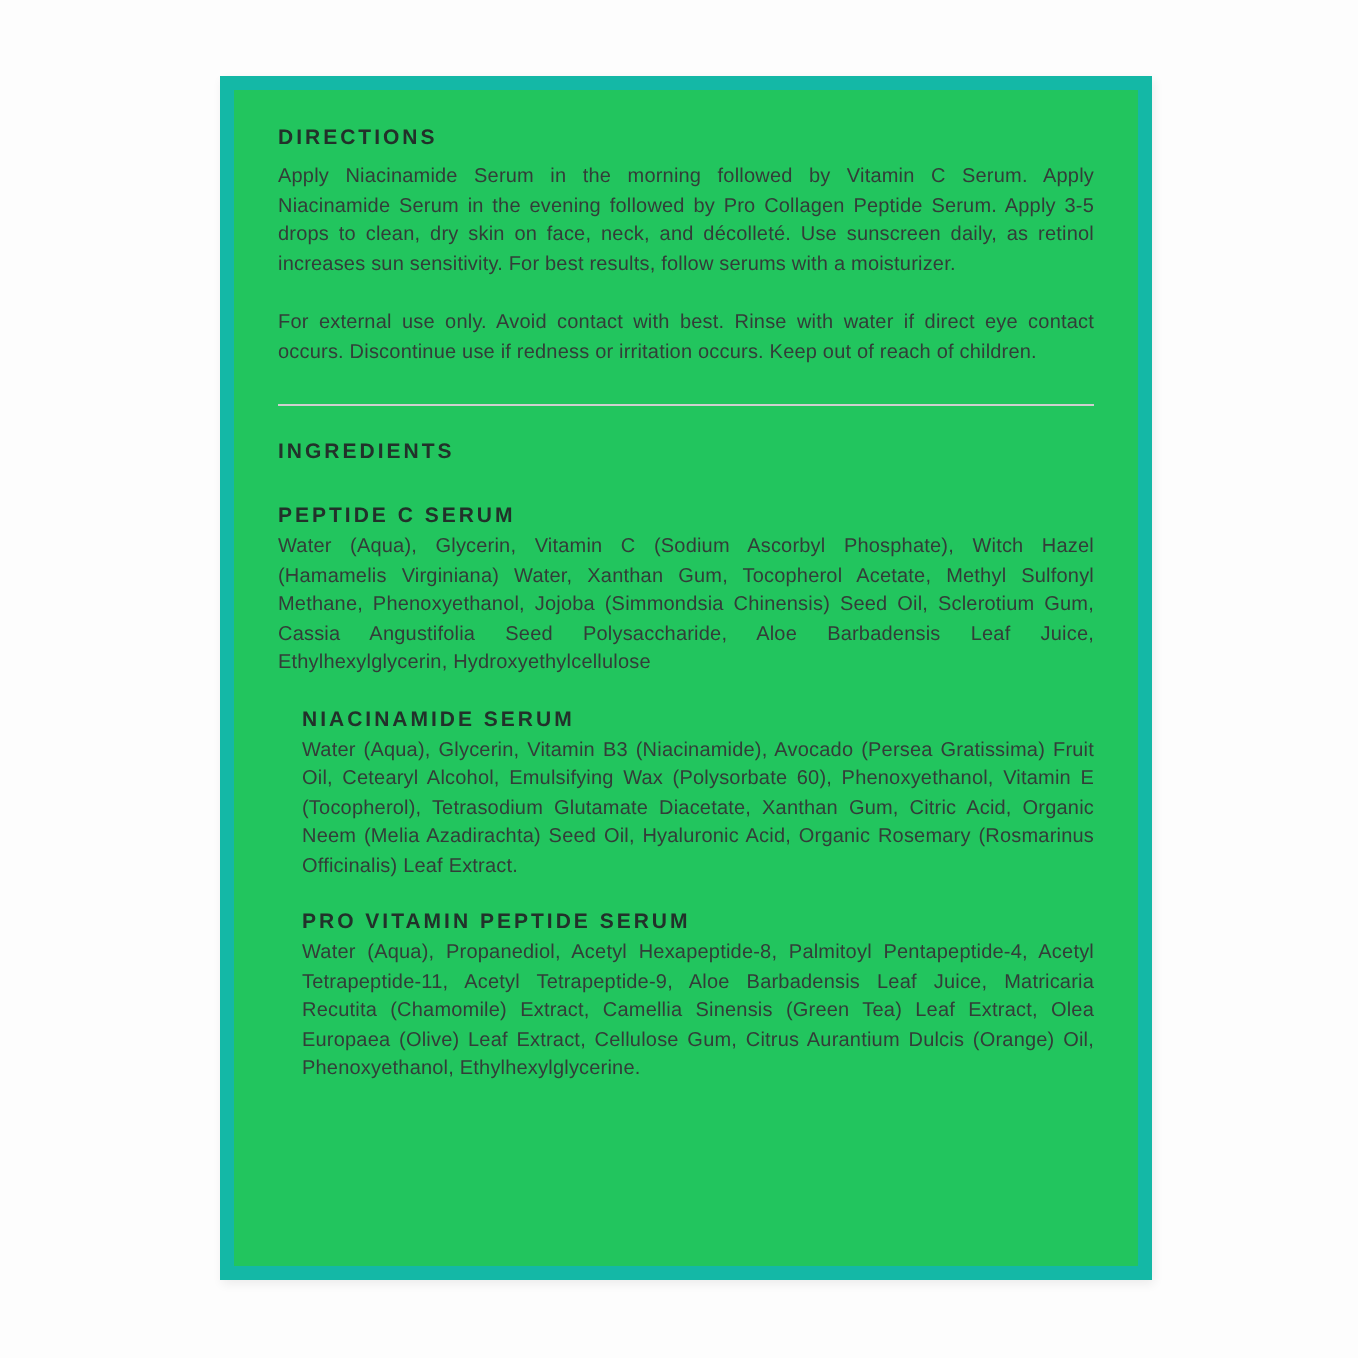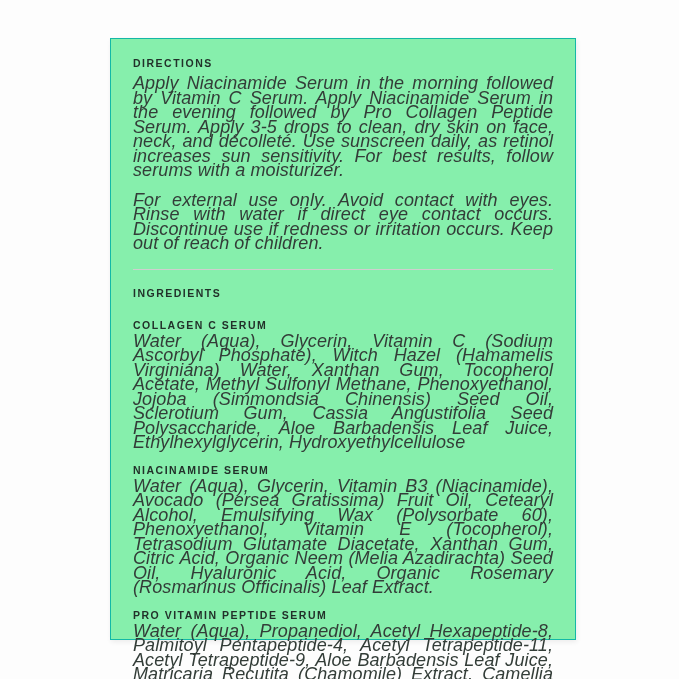--- a/index.html
+++ b/index.html
@@ -16,81 +16,80 @@
     width: 679px;
     height: 679px;
     overflow: hidden;
   }
   .label-card {
     position: absolute;
     left: 110px;
     top: 38px;
     width: 466px;
     height: 602px;
-    background: #86efac;
-    border: 1px solid #14b8a6;
+    background: #22c55e;
+    border: 7px solid #14b8a6;
     box-shadow: 1px 2px 5px rgba(0,0,0,0.07);
     box-sizing: border-box;
     padding: 17px 22px 18px 22px;
     color: #2e3733;
   }
   .section-heading {
     font-size: 10.5px;
     font-weight: bold;
     letter-spacing: 1.5px;
     color: #22312a;
     line-height: 14px;
   }
   .body-text {
-    font-size: 18px;
+    font-size: 10px;
     line-height: 14.5px;
     letter-spacing: 0.1px;
     text-align: justify;
     color: #333d38;
     margin: 0;
-    font-style: italic;
   }
   .directions-title { margin-bottom: 6px; }
   .directions-para-2 { margin-top: 15px; }
   .divider {
     border: none;
     border-top: 1px solid #cfcfcf;
     margin: 18px 0 16px 0;
     height: 0;
   }
   .ingredients-title { margin-bottom: 18px; }
   .ingredient-section { margin-top: 0; }
-  .ingredient-section + .ingredient-section { margin-top: 13px; }
+  .ingredient-section + .ingredient-section { margin-top: 13px; margin-left: 12px; }
   .ingredient-name {
     font-size: 10.5px;
     font-weight: bold;
     letter-spacing: 1.5px;
     color: #22312a;
     line-height: 14px;
     margin-bottom: 2px;
   }
 </style>
 </head>
 <body>
 
 <div class="stage">
   <div class="label-card">
 
     <div class="section-heading directions-title">DIRECTIONS</div>
 
     <p class="body-text directions-para-1">Apply Niacinamide Serum in the morning followed by Vitamin C Serum. Apply Niacinamide Serum in the evening followed by Pro Collagen Peptide Serum. Apply 3-5 drops to clean, dry skin on face, neck, and décolleté. Use sunscreen daily, as retinol increases sun sensitivity. For best results, follow serums with a moisturizer.</p>
 
-    <p class="body-text directions-para-2">For external use only. Avoid contact with eyes. Rinse with water if direct eye contact occurs. Discontinue use if redness or irritation occurs. Keep out of reach of children.</p>
+    <p class="body-text directions-para-2">For external use only. Avoid contact with best. Rinse with water if direct eye contact occurs. Discontinue use if redness or irritation occurs. Keep out of reach of children.</p>
 
     <hr class="divider">
 
     <div class="section-heading ingredients-title">INGREDIENTS</div>
 
     <div class="ingredient-section">
-      <div class="ingredient-name">COLLAGEN C SERUM</div>
+      <div class="ingredient-name">PEPTIDE C SERUM</div>
       <p class="body-text">Water (Aqua), Glycerin, Vitamin C (Sodium Ascorbyl Phosphate), Witch Hazel (Hamamelis Virginiana) Water, Xanthan Gum, Tocopherol Acetate, Methyl Sulfonyl Methane, Phenoxyethanol, Jojoba (Simmondsia Chinensis) Seed Oil, Sclerotium Gum, Cassia Angustifolia Seed Polysaccharide, Aloe Barbadensis Leaf Juice, Ethylhexylglycerin, Hydroxyethylcellulose</p>
     </div>
 
     <div class="ingredient-section">
       <div class="ingredient-name">NIACINAMIDE SERUM</div>
       <p class="body-text">Water (Aqua), Glycerin, Vitamin B3 (Niacinamide), Avocado (Persea Gratissima) Fruit Oil, Cetearyl Alcohol, Emulsifying Wax (Polysorbate 60), Phenoxyethanol, Vitamin E (Tocopherol), Tetrasodium Glutamate Diacetate, Xanthan Gum, Citric Acid, Organic Neem (Melia Azadirachta) Seed Oil, Hyaluronic Acid, Organic Rosemary (Rosmarinus Officinalis) Leaf Extract.</p>
     </div>
 
     <div class="ingredient-section">
       <div class="ingredient-name">PRO VITAMIN PEPTIDE SERUM</div>

